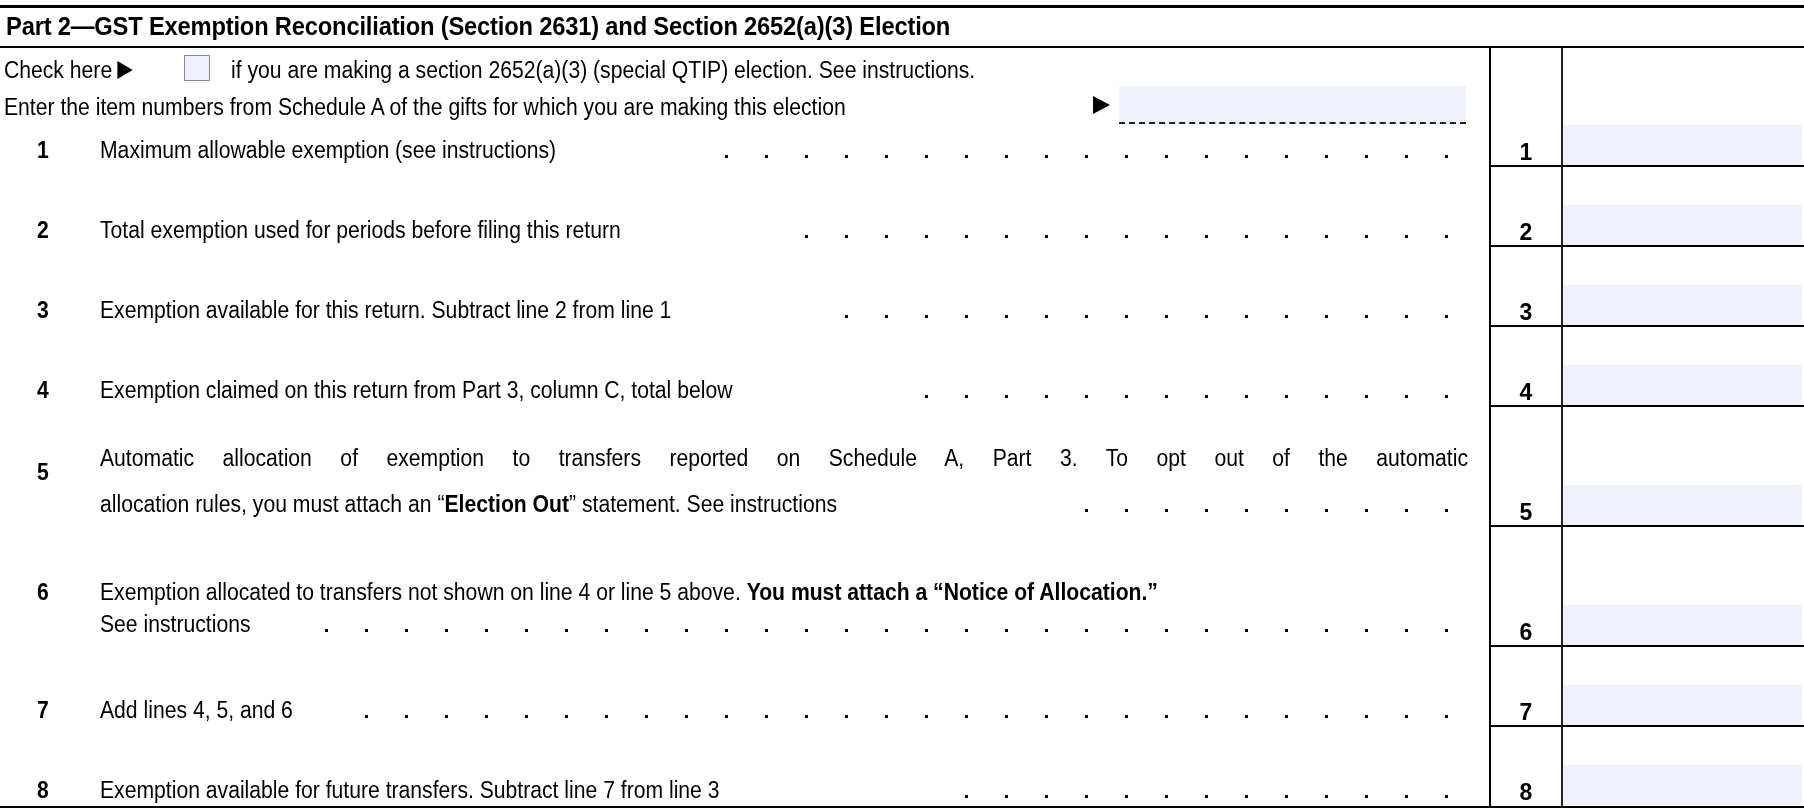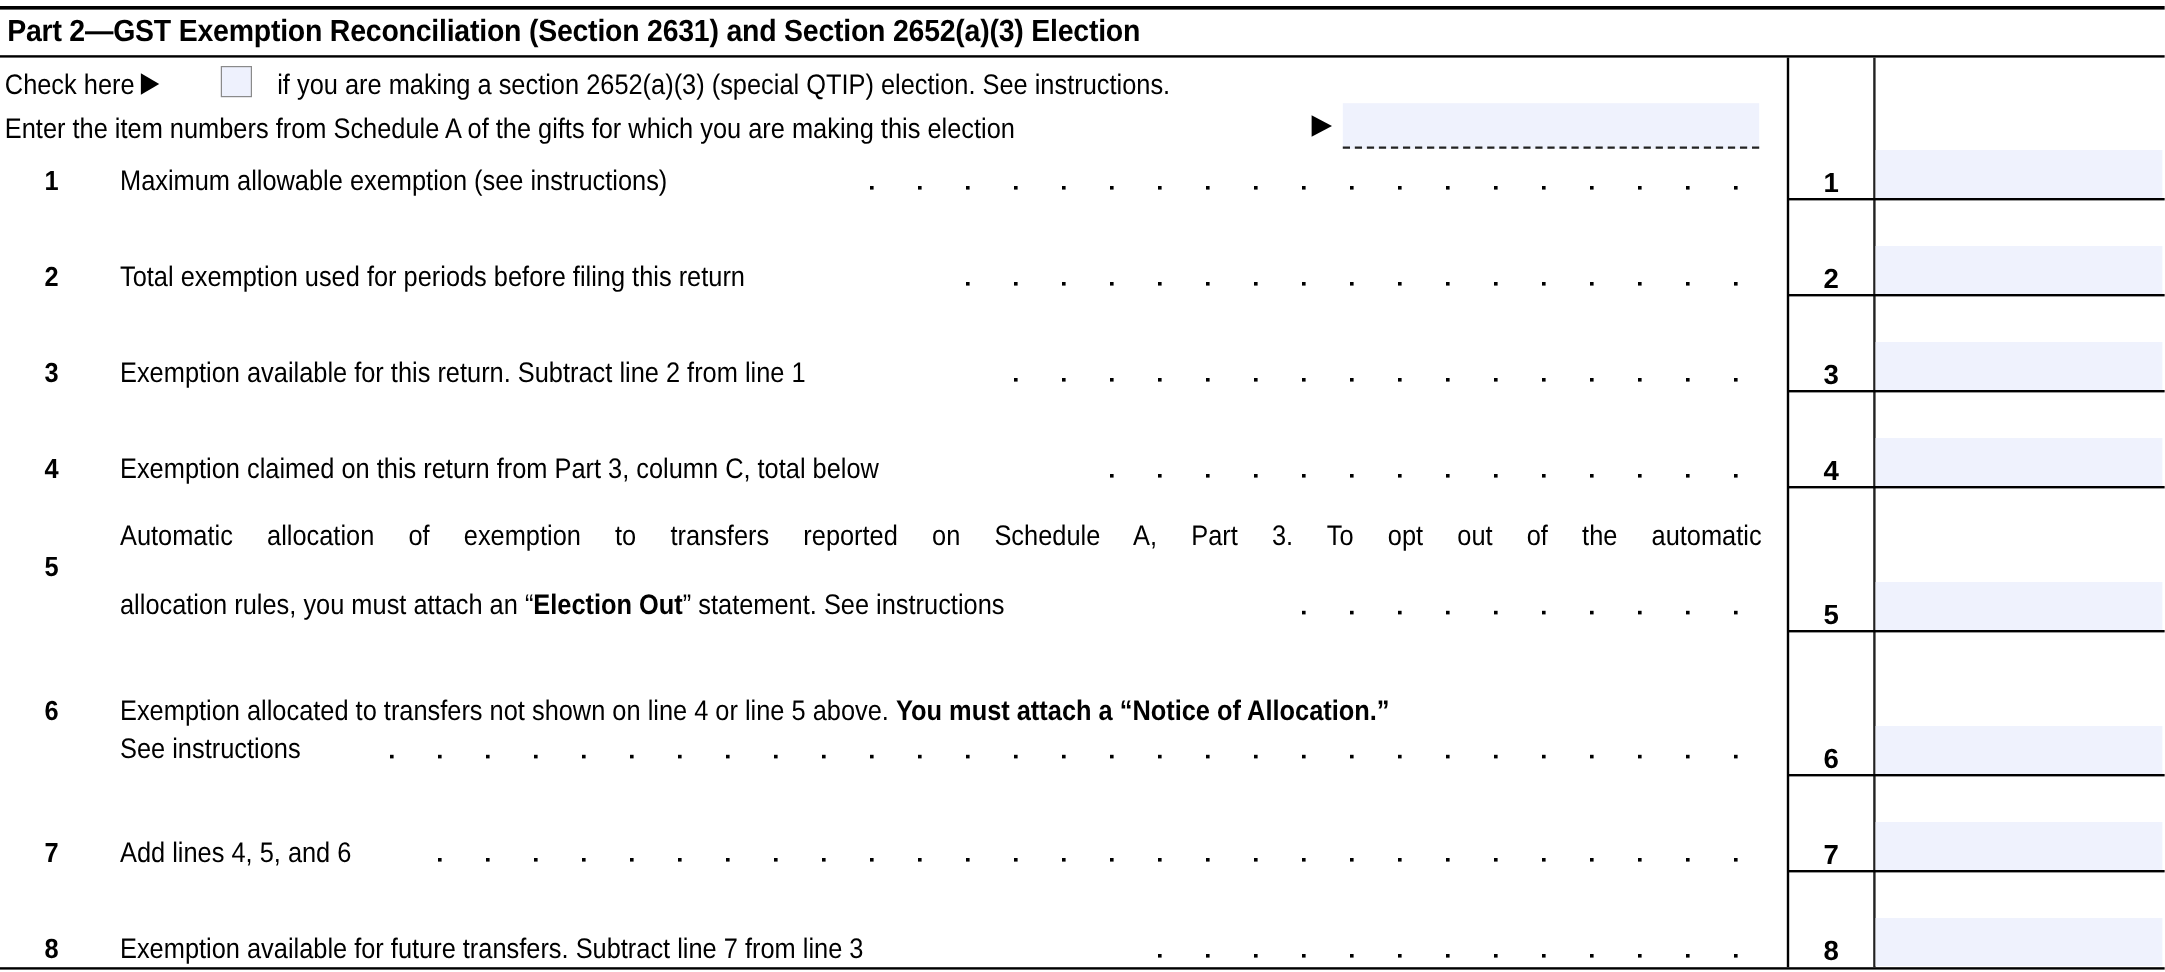--- a/index.html
+++ b/index.html
@@ -258,21 +258,21 @@
     <span class="dot" style="left: 1285px; top: 0px;"></span>
     <span class="dot" style="left: 1325px; top: 0px;"></span>
     <span class="dot" style="left: 1365px; top: 0px;"></span>
     <span class="dot" style="left: 1405px; top: 0px;"></span>
     <span class="dot" style="left: 1445px; top: 0px;"></span>
   </div>
 <div class="abs box-num" style="top:378px">4</div>
 <input class="abs amount-input" style="top: 365px;" type="text" value="">
 
 <div class="abs line-num" style="top:458px">5</div>
-<div class="abs justify-line" style="top:432px">
+<div class="abs justify-line" style="top:444px">
   <span class="inner">Automatic allocation of exemption to transfers reported on Schedule A, Part 3. To opt out of the automatic</span>
 </div>
 <div class="abs txt line-desc" style="top:490px">
   <span>allocation rules, you must attach an “</span><b>Election Out</b><span>” statement. See instructions</span>
 </div>
 <div class="abs dots" style="top:509px;left:0;width:1490px">
     <span class="dot" style="left: 1085px; top: 0px;"></span>
     <span class="dot" style="left: 1125px; top: 0px;"></span>
     <span class="dot" style="left: 1165px; top: 0px;"></span>
     <span class="dot" style="left: 1205px; top: 0px;"></span>

